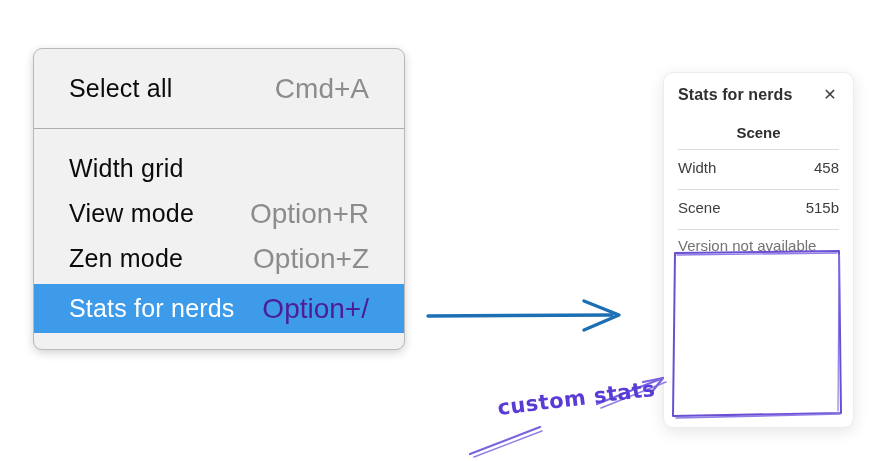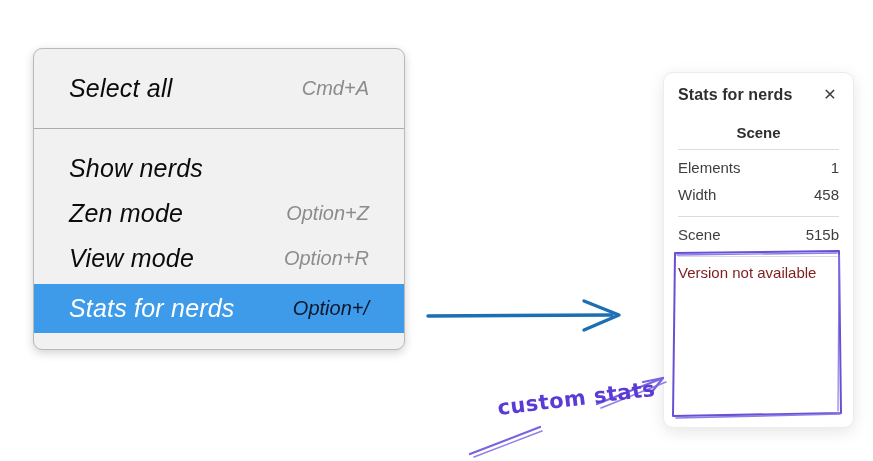--- a/index.html
+++ b/index.html
@@ -11,46 +11,46 @@
   .context-menu{
     position:absolute; left:33px; top:48px; width:372px; height:302px;
     background:#f1f1f2; border:1px solid #b9b9b9; border-radius:9px;
     box-shadow:0 3px 10px rgba(0,0,0,0.18); overflow:hidden;
   }
   .menu-section-1{ height:79px; display:flex; align-items:center; }
   .menu-divider{ border-top:1px solid #adadad; }
   .menu-section-2{ padding-top:17px; }
   .menu-item{
     display:flex; align-items:center; justify-content:space-between;
-    padding:0 35px; height:45px; width:100%; cursor:default;font-style:italic;
+    padding:0 35px; height:45px; width:100%; cursor:default;
   }
   .menu-item .label{ font-size:25px; color:#0b0b0b; letter-spacing:.2px; }
-  .menu-item .shortcut{ font-size:20px; color:#8c8c8c; }
+  .menu-item .shortcut{ font-size:28px; color:#8c8c8c; }
   .menu-item.highlighted{ height:49px; margin-top:3px; background:#3d9be9; }
   .menu-item.highlighted .label{ color:#ffffff; }
-  .menu-item.highlighted .shortcut{ color:#0f172a; }
+  .menu-item.highlighted .shortcut{ color:#4c1d95; }
 
   
   .stats-panel{
     position:absolute; left:663px; top:72px; width:191px; height:356px;
     background:#ffffff; border:1px solid #ececec; border-radius:10px;
     box-shadow:0 4px 16px rgba(0,0,0,0.10); padding:13px 14px 0 14px;
     color:#3a3a3a;
   }
   .panel-head{ display:flex; align-items:center; justify-content:space-between; }
   .panel-title{ font-size:16px; font-weight:bold; color:#2f2f2f; letter-spacing:.1px; }
   .close-btn{ width:18px; height:18px; border:none; background:transparent;
     font-size:16px; line-height:16px; color:#3f3f3f; cursor:pointer; padding:0;
     font-family:"DejaVu Sans", sans-serif; }
   .stat-section-header{ text-align:center; font-weight:bold; font-size:15px;
     color:#2f2f2f; margin-top:17px; }
   .stat-hr{ border:none; border-top:1px solid #dcdcdc; margin:8px 0 4px 0; }
   .stat-row{ display:flex; justify-content:space-between; font-size:15px;
     line-height:27px; color:#3e3e3e; }
-  .stat-note{ font-size:15px; line-height:24px; color:#7f1d1d; }
+  .stat-note{ font-size:15px; line-height:24px; color:#737373; }
   .sec-scene .stat-section-header{ margin-top:20px; }
 
   
   .annot-svg{ position:absolute; left:0; top:0; width:873px; height:461px;
     pointer-events:none; }
   .hand-label{
     position:absolute; left:499px; top:396px; width:160px;
     font-family:"DejaVu Sans", sans-serif; font-size:21px; font-weight:bold;
     color:#5a3bd5; transform:rotate(-7deg); transform-origin:left bottom;
     letter-spacing:.5px; pointer-events:none;
@@ -64,50 +64,46 @@
   <div class="context-menu">
     <div class="menu-section-1" id="menu-sec-0">
         <div class="menu-item">
           <span class="label">Select all</span>
           <span class="shortcut">Cmd+A</span>
         </div>
       </div>
     <div class="menu-divider"></div>
     <div class="menu-section-2" id="menu-sec-1">
         <div class="menu-item">
-          <span class="label">Show nerds</span>
+          <span class="label">Width grid</span>
+        </div>
+        <div class="menu-item">
+          <span class="label">View mode</span>
+          <span class="shortcut">Option+R</span>
         </div>
         <div class="menu-item">
           <span class="label">Zen mode</span>
           <span class="shortcut">Option+Z</span>
-        </div>
-        <div class="menu-item">
-          <span class="label">View mode</span>
-          <span class="shortcut">Option+R</span>
         </div>
         <div class="menu-item highlighted">
           <span class="label">Stats for nerds</span>
           <span class="shortcut">Option+/</span>
         </div>
       </div>
   </div>
 
   <div class="stats-panel">
     <div class="panel-head">
       <span class="panel-title">Stats for nerds</span>
       <button class="close-btn"><span>✕</span></button>
     </div>
     <div id="panel-sections">
         <div class="sec-scene">
           <div class="stat-section-header">Scene</div>
           <hr class="stat-hr">
-          <div class="stat-row">
-            <span>Elements</span>
-            <span>1</span>
-          </div>
           <div class="stat-row">
             <span>Width</span>
             <span>458</span>
           </div>
         </div>
         <div class="sec-storage">
           <hr class="stat-hr">
           <div class="stat-row">
             <span>Scene</span>
             <span>515b</span>

